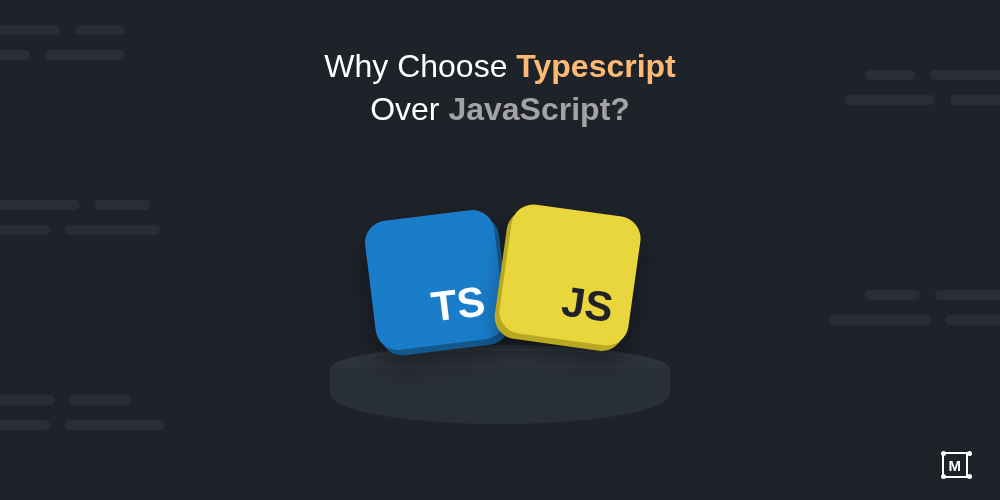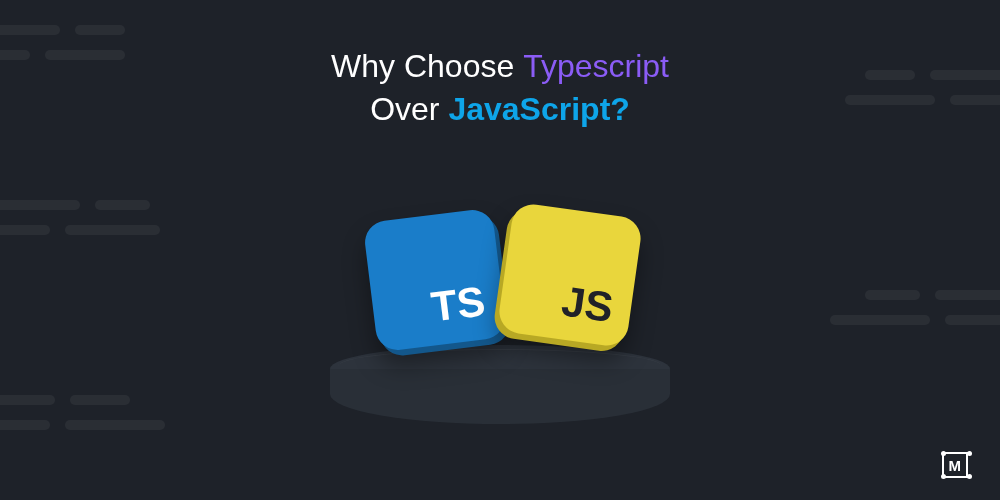--- a/index.html
+++ b/index.html
@@ -36,22 +36,22 @@
     .r8 { top: 315px; right: 70px; width: 100px; }
 
     .headline {
       text-align: center;
       padding-top: 45px;
       color: #fff;
       font-size: 32px;
       font-weight: 500;
       line-height: 1.35;
     }
-    .headline .hl-blue { color: #8b5cf6; font-weight: 400; }
-    .headline .hl-bold { color: #0ea5e9; font-weight: 700; }
+    .headline .hl-blue { color: #fdba74; font-weight: 700; }
+    .headline .hl-bold { color: #a3a3a3; font-weight: 700; }
 
     .stage {
       position: absolute;
       left: 50%;
       top: 345px;
       transform: translateX(-50%);
       width: 340px;
       height: 48px;
       background: #2d333c;
       border-radius: 50%/50%;

